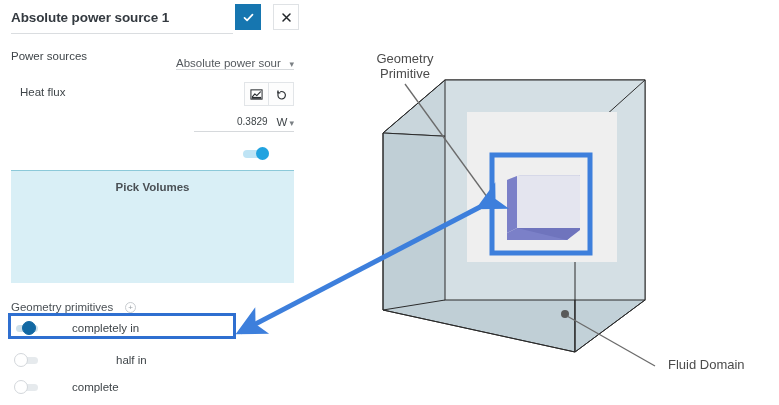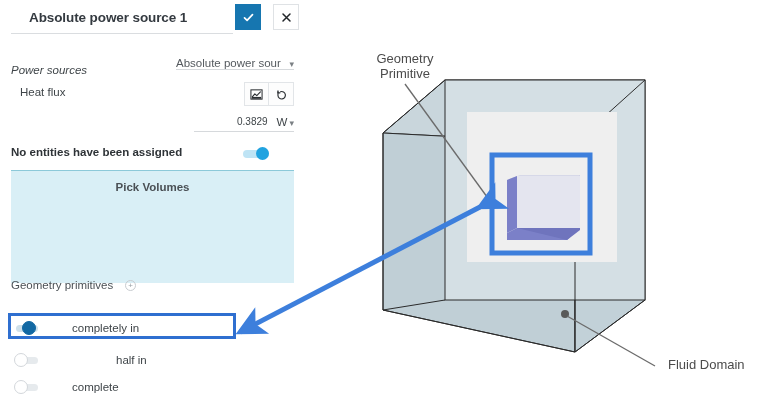--- a/index.html
+++ b/index.html
@@ -28,21 +28,21 @@
     box-sizing: border-box;
   }
 
   .panel-header {
     position: absolute;
     left: 0; top: 0;
     width: 305px;
     height: 34px;
     display: flex;
     align-items: center;
-    padding: 0 6px 0 29px;
+    padding: 0 6px 0 11px;
     box-sizing: border-box;
     gap: 8px;
   }
   .panel-title {
     font-size: 13.5px;
     font-weight: 600;
     color: #343a40;
     letter-spacing: -0.1px;
     flex: 1;
     white-space: nowrap;
@@ -83,21 +83,21 @@
     box-sizing: border-box;
   }
   .lbl {
     font-size: 11.5px;
     color: #3f4549;
     white-space: nowrap;
   }
 
   
   #row-power-sources { top: 49px; height: 24px; }
-  #row-power-sources .lbl { position: absolute; left: 11px; top: 15px; font-style: italic; }
+  #row-power-sources .lbl { position: absolute; left: 11px; top: 1px; }
   .select-wrap {
     position: absolute;
     left: 176px;
     top: 0;
     width: 118px;
     height: 20px;
     border-bottom: 1px solid #d6d9dc;
     display: flex;
     align-items: flex-end;
     cursor: pointer;
@@ -215,21 +215,21 @@
     position: absolute;
     left: 0; right: 0;
     top: 10px;
     text-align: center;
     font-size: 11.5px;
     color: #4a5055;
     font-weight: bold;
   }
 
   
-  #row-geo-head { top: 278px; height: 18px; padding-left: 16px; }
+  #row-geo-head { top: 300px; height: 18px; padding-left: 16px; }
   #row-geo-head .lbl {
     position: absolute; left: 11px; top: 1px;
     color: #4a5055;
   }
   .plus-circle {
     position: absolute;
     left: 125px; top: 2px;
     width: 11px; height: 11px;
     border: 1px solid #c8ccd0;
     border-radius: 50%;
@@ -384,21 +384,20 @@
   <div class="row" id="row-value">
     <div class="value-field">
       <span class="value-num">0.3829</span>
       <span class="unit">
         <span>W</span><span class="caret">▾</span>
       </span>
     </div>
   </div>
 
   <div class="row" id="row-entities">
-    <div class="entities-msg">No entities have been assigned</div>
     <div class="toggle">
       <div class="track"></div>
       <div class="knob"></div>
     </div>
   </div>
 
   <div id="pick-volumes">
     <div class="pv-text">Pick Volumes</div>
   </div>
 

